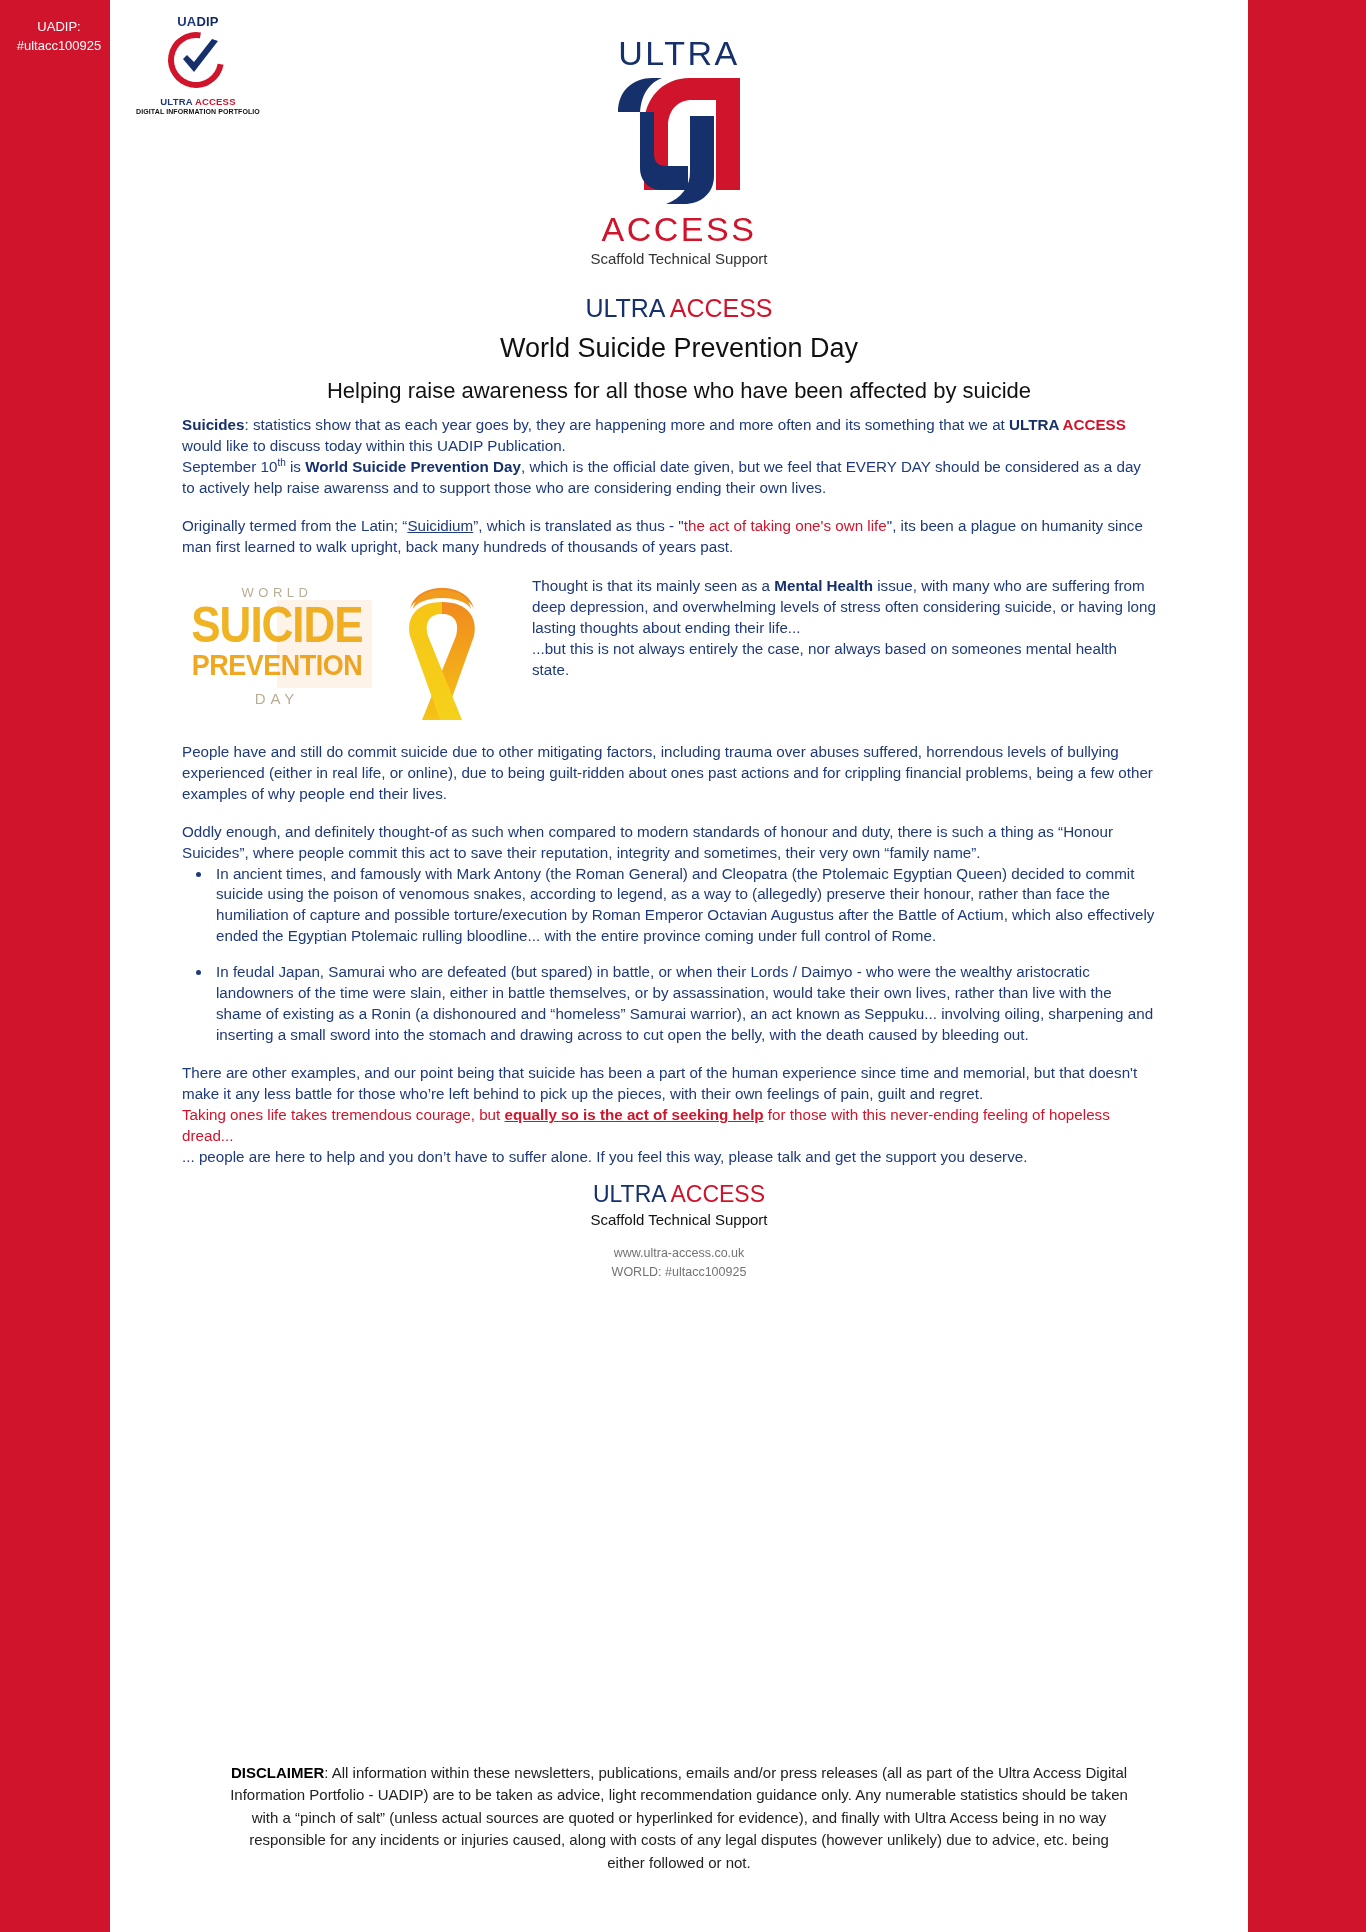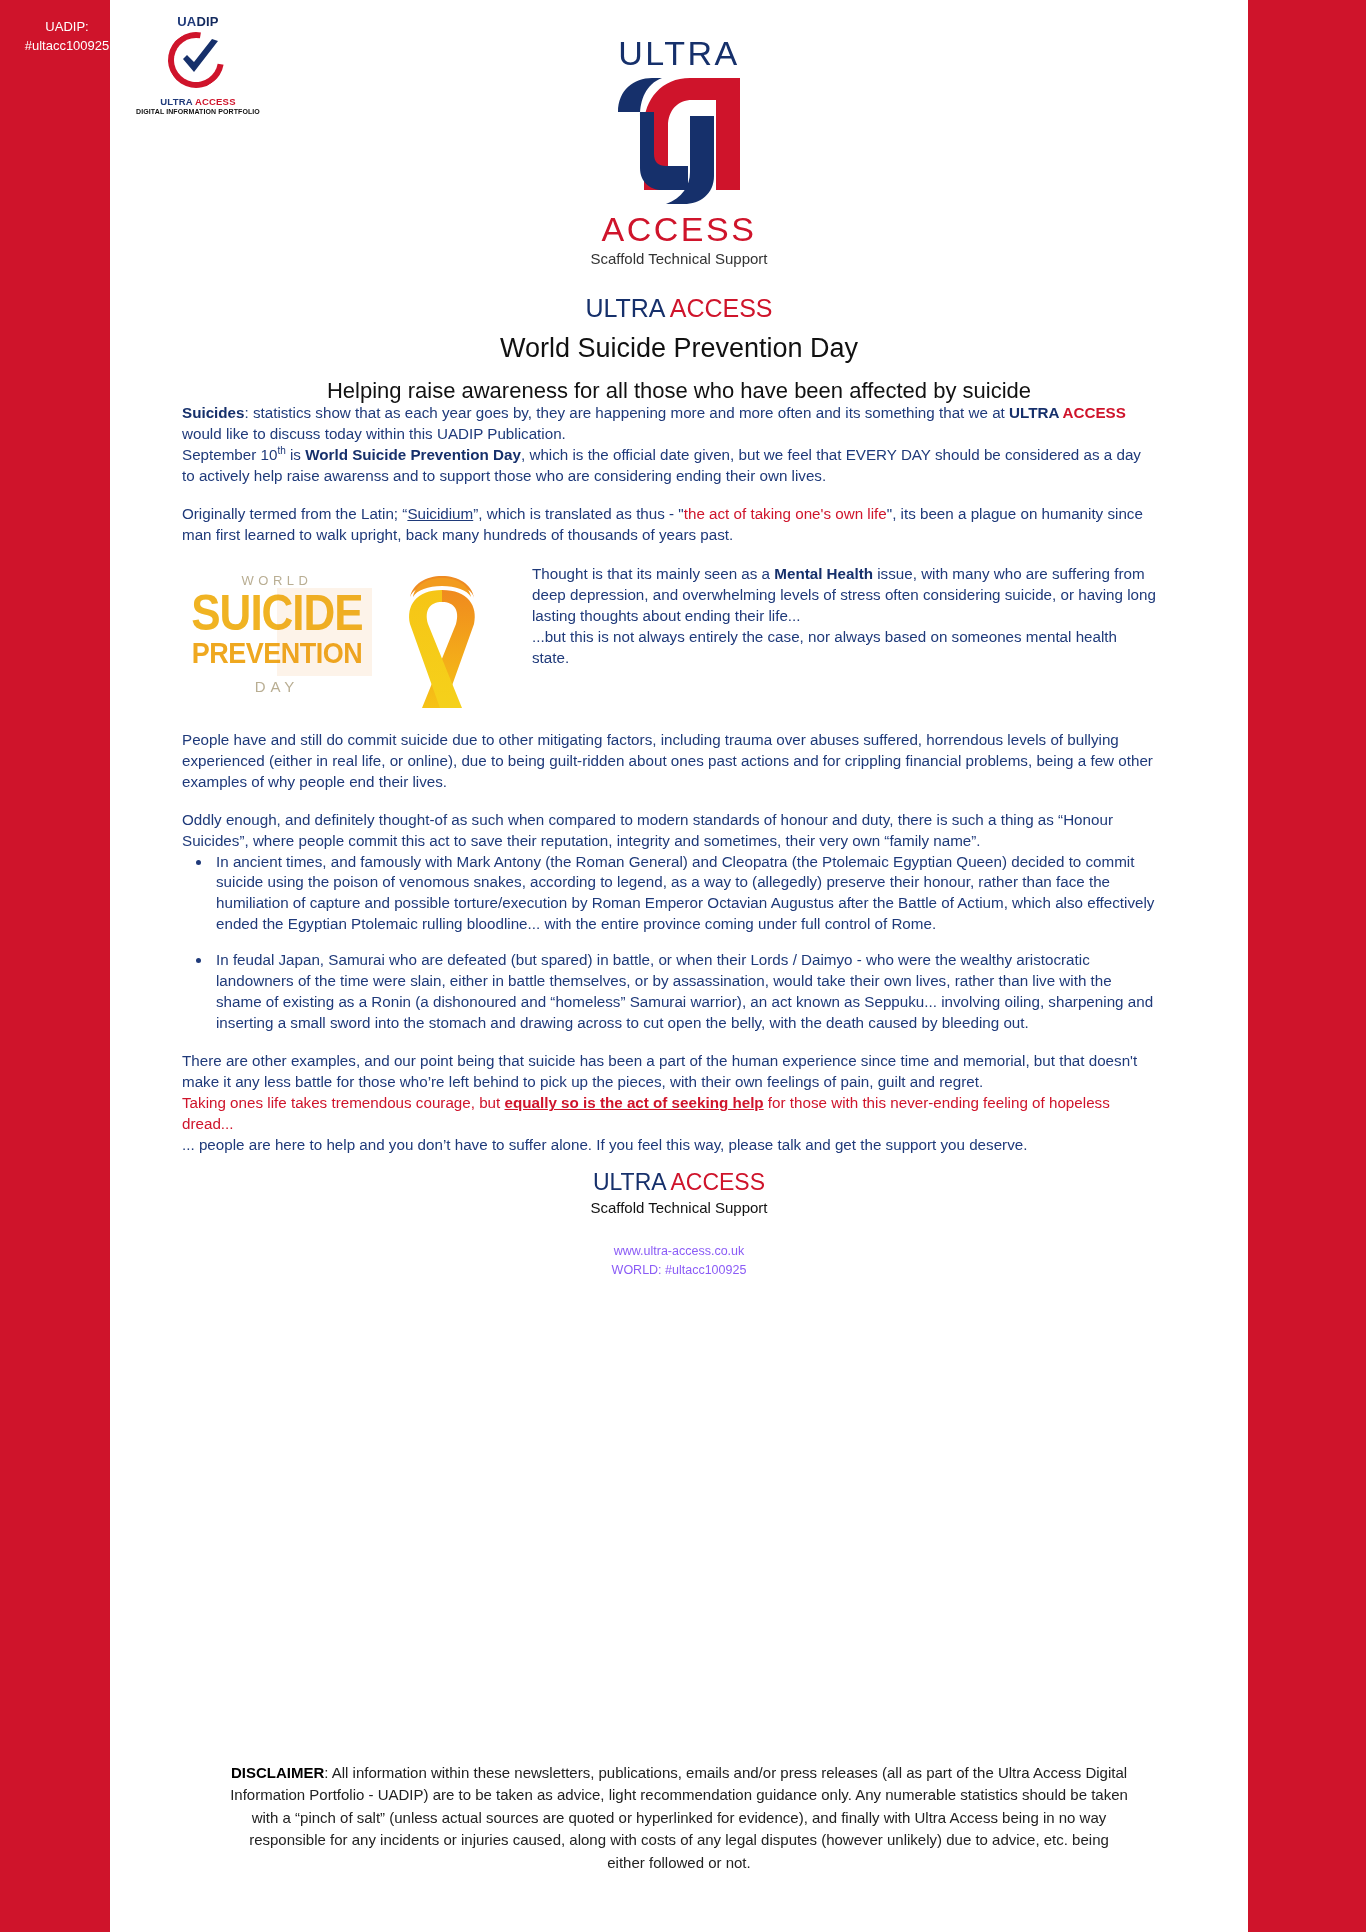--- a/index.html
+++ b/index.html
@@ -21,21 +21,21 @@
     top: 0;
     bottom: 0;
     background: #CF142B;
   }
   .rail-left  { left: 0;  width: 110px; }
   .rail-right { right: 0; width: 118px; }
 
   .rail-code {
     position: absolute;
     top: 18px;
-    left: 12px;
+    left: 4px;
     width: 110px;
     text-align: center;
     color: #ffffff;
     font-size: 13px;
     line-height: 1.45;
     font-family: "Liberation Sans", sans-serif;
   }
 
   
   .sheet {
@@ -146,20 +146,21 @@
   .headline .h-sub {
     font-size: 22px;
     color: #111111;
     margin-top: 14px;
     line-height: 1.15;
   }
 
   
   .body-wrap {
     padding: 0 92px 0 72px;
+    margin-top: 12px;
   }
   p.copy {
     color: #1F3A7A;
     font-size: 15.2px;
     line-height: 1.38;
     margin: 0 0 0 0;
   }
   p.copy + p.copy { margin-top: 0; }
   .spacer-lg { height: 17px; }
 
@@ -215,22 +216,22 @@
   .signoff .so-brand { font-size: 23px; line-height: 1.1; }
   .signoff .so-brand .b-ultra { color: #16306B; }
   .signoff .so-brand .b-access { color: #CF142B; }
   .signoff .so-tag {
     font-size: 15px;
     color: #111111;
     margin-top: 4px;
   }
   .signoff .so-site {
     font-size: 12.5px;
-    color: #8b5cf6;
-    margin-top: 26px;
+    color: #737373;
+    margin-top: 16px;
     line-height: 1.45;
   }
 
   
   .disclaimer {
     position: absolute;
     left: 120px;
     right: 120px;
     bottom: 58px;
     text-align: center;

